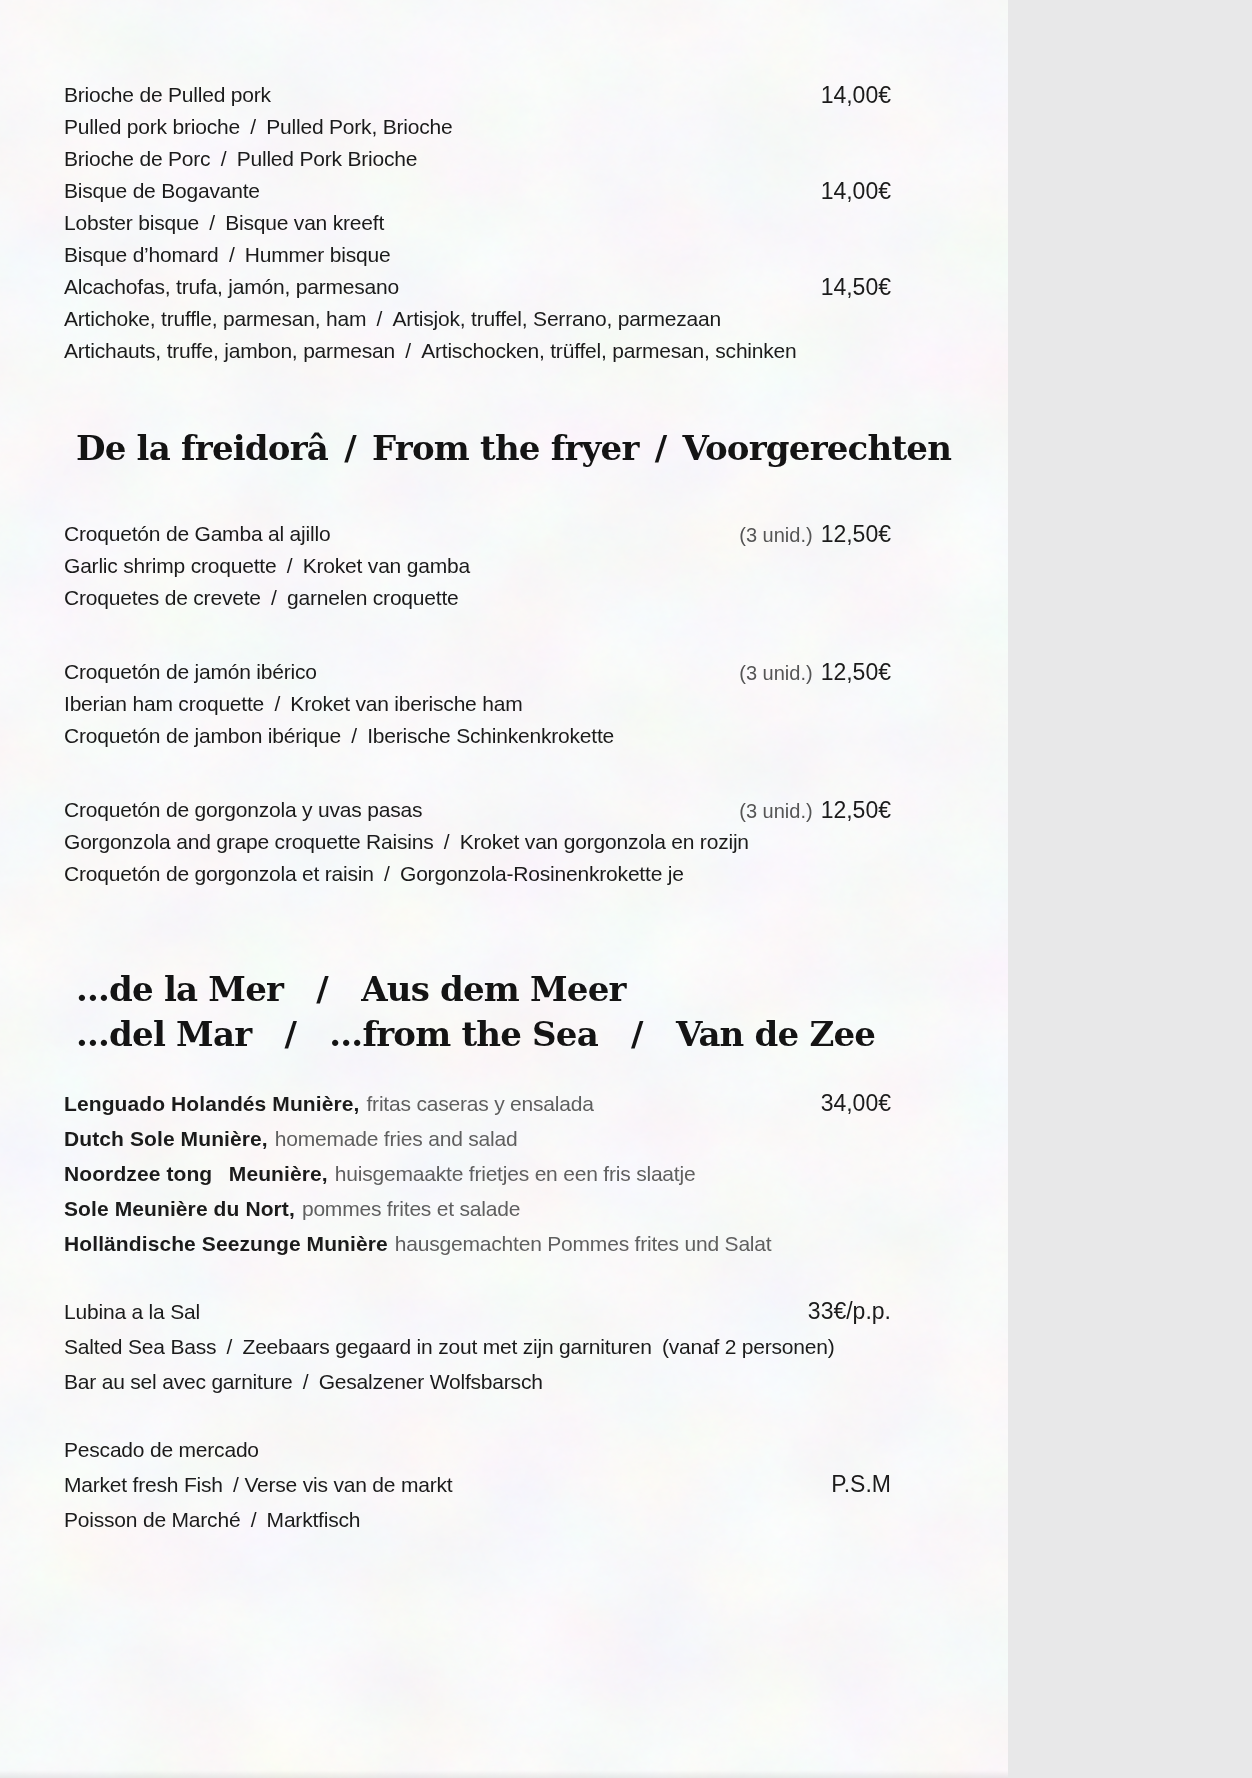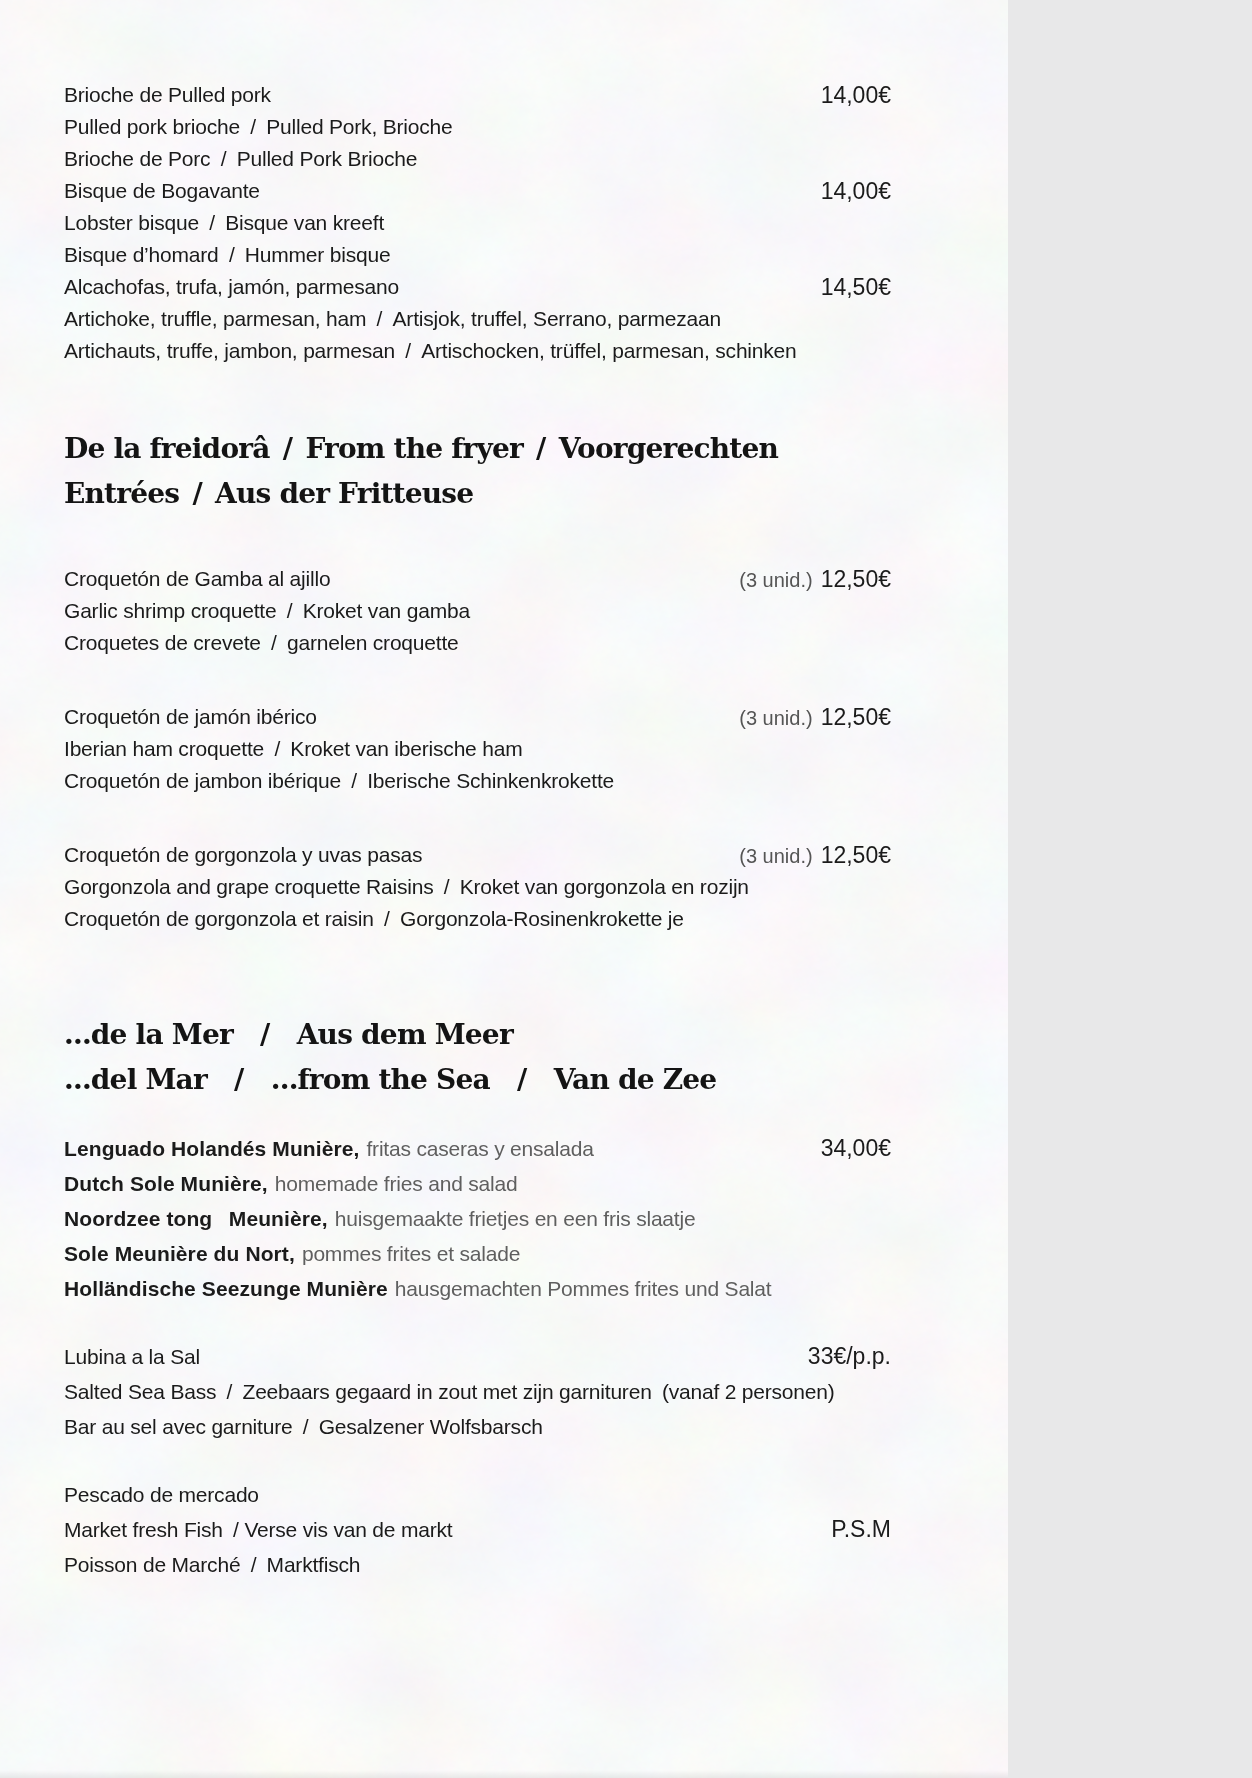--- a/index.html
+++ b/index.html
@@ -14,24 +14,24 @@
   .page-bottom-edge{
     position:absolute;left:0;right:0;bottom:0;height:8px;
     background:linear-gradient(to bottom,rgba(0,0,0,0),rgba(0,0,0,0.07));
   }
   .menu-content{
     position:absolute;left:64px;right:117px;top:79px;
     color:#1b1b1b;
   }
   .menu-section{display:block;}
   .section-header{
-    margin:0;
+    margin:12px;
     font-family:"DejaVu Serif",serif;
     font-weight:700;
-    font-size:28px;
+    font-size:34px;
     line-height:45px;
     letter-spacing:-0.8px;
     color:#141414;
   }
   .header-line{display:block;white-space:nowrap;}
   .menu-item{display:flex;justify-content:space-between;align-items:flex-start;}
   .item-lines{flex:1 1 auto;min-width:0;}
   .line{
     font-size:21px;
     line-height:32px;
@@ -116,21 +116,20 @@
             <div class="line"><span class="main">Alcachofas, trufa, jamón, parmesano</span><span class="detail"></span></div>
             <div class="line"><span class="main">Artichoke, truffle, parmesan, ham / Artisjok, truffel, Serrano, parmezaan</span><span class="detail"></span></div>
             <div class="line"><span class="main">Artichauts, truffe, jambon, parmesan / Artischocken, trüffel, parmesan, schinken</span><span class="detail"></span></div>
           </div>
           <div class="price-col"><span class="price-note"></span><span class="price">14,50€</span></div>
         </div>
       </section>
       <section class="menu-section s1">
         <h2 class="section-header">
           <span class="header-line">De la freidorâ / From the fryer / Voorgerechten</span>
-          <span class="header-line">Entrées / Aus der Fritteuse</span>
         </h2>
         <div class="menu-item">
           <div class="item-lines">
             <div class="line"><span class="main">Croquetón de Gamba al ajillo</span><span class="detail"></span></div>
             <div class="line"><span class="main">Garlic shrimp croquette / Kroket van gamba</span><span class="detail"></span></div>
             <div class="line"><span class="main">Croquetes de crevete / garnelen croquette</span><span class="detail"></span></div>
           </div>
           <div class="price-col"><span class="price-note">(3 unid.)</span><span class="price">12,50€</span></div>
         </div>
         <div class="menu-item">

